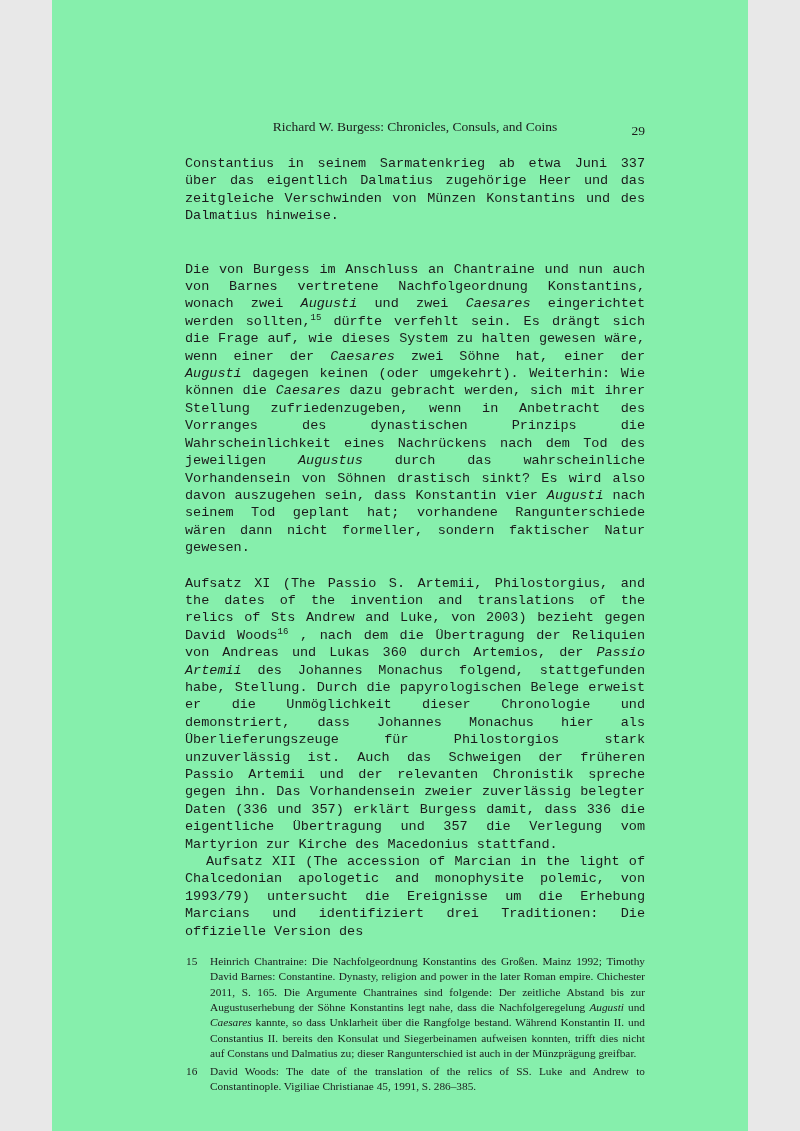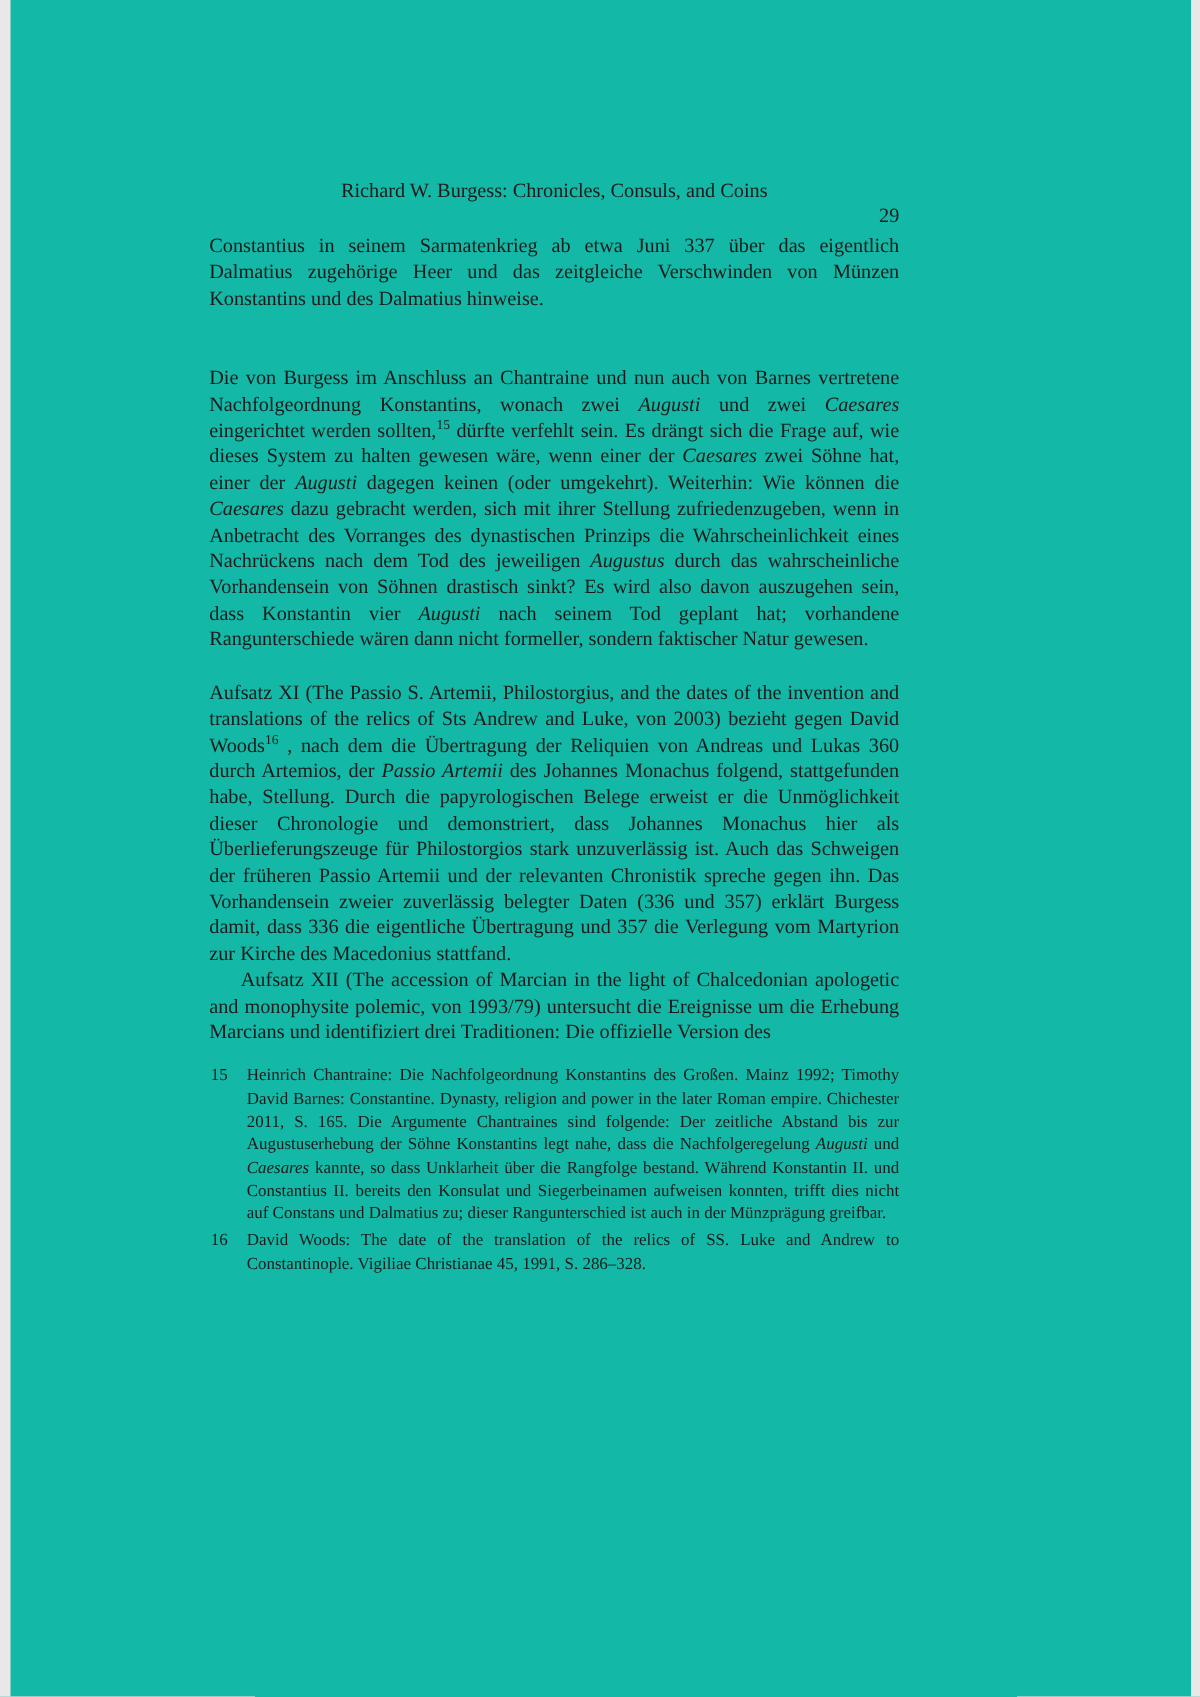--- a/index.html
+++ b/index.html
@@ -2,54 +2,55 @@
 <html><head>
 <meta charset="utf-8">
 <style>
   html, body {
     margin: 0;
     padding: 0;
     background: #e8e8e8;
   }
   .page {
     position: relative;
-    width: 787px;
+    width: 696px;
     height: 1131px;
     margin: 0 auto;
-    background: #14b8a6;
+    background: #86efac;
     color: #1b1b1b;
     font-family: "Liberation Serif", "DejaVu Serif", serif;
     overflow: hidden;
   }
   .content {
     position: absolute;
     left: 133px;
     top: 118px;
     width: 460px;
   }
   .running-head {
     position: relative;
     font-size: 13.5px;
     line-height: 17px;
     text-align: center;
     margin-bottom: 20px;
   }
   .running-head .page-number {
     position: absolute;
     right: 0;
-    top: 17px;
+    top: 4px;
     font-family: Liberation Serif, serif;
   }
   .main-text {
     font-size: 13.5px;
     line-height: 17.4px;
     text-align: justify;
   }
   .main-text p.para {
     margin: 0;
+    font-family: Liberation Mono, monospace;
   }
   .main-text p.para:nth-child(1) { margin-bottom: 16px; }
   .main-text p.para:nth-child(2) { margin-bottom: 18px; margin-top: 36px; }
   .main-text p.para.indent { text-indent: 21px; }
   .main-text em, .footnotes em { font-style: italic; }
   sup.fn-ref {
     font-size: 9px;
     line-height: 0;
     vertical-align: 5px;
     letter-spacing: 0;
@@ -86,17 +87,17 @@
 
     <p class="para"><span>Constantius in seinem Sarmatenkrieg ab etwa Juni 337 über das eigentlich Dalmatius zugehörige Heer und das zeitgleiche Verschwinden von Münzen Konstantins und des Dalmatius hinweise.</span></p>
         <p class="para"><span>Die von Burgess im Anschluss an Chantraine und nun auch von Barnes vertretene Nachfolgeordnung Konstantins, wonach zwei </span><em>Augusti</em><span> und zwei </span><em>Caesares</em><span> eingerichtet werden sollten,</span><sup class="fn-ref">15</sup><span> dürfte verfehlt sein. Es drängt sich die Frage auf, wie dieses System zu halten gewesen wäre, wenn einer der </span><em>Caesares</em><span> zwei Söhne hat, einer der </span><em>Augusti</em><span> dagegen keinen (oder umgekehrt). Weiterhin: Wie können die </span><em>Caesares</em><span> dazu gebracht werden, sich mit ihrer Stellung zufriedenzugeben, wenn in Anbetracht des Vorranges des dynastischen Prinzips die Wahrscheinlichkeit eines Nachrückens nach dem Tod des jeweiligen </span><em>Augustus</em><span> durch das wahrscheinliche Vorhandensein von Söhnen drastisch sinkt? Es wird also davon auszugehen sein, dass Konstantin vier </span><em>Augusti</em><span> nach seinem Tod geplant hat; vorhandene Rangunterschiede wären dann nicht formeller, sondern faktischer Natur gewesen.</span></p>
         <p class="para"><span>Aufsatz XI (The Passio S. Artemii, Philostorgius, and the dates of the invention and translations of the relics of Sts Andrew and Luke, von 2003) bezieht gegen David Woods</span><sup class="fn-ref">16</sup><span> , nach dem die Übertragung der Reliquien von Andreas und Lukas 360 durch Artemios, der </span><em>Passio Artemii</em><span> des Johannes Monachus folgend, stattgefunden habe, Stellung. Durch die papyrologischen Belege erweist er die Unmöglichkeit dieser Chronologie und demonstriert, dass Johannes Monachus hier als Überlieferungszeuge für Philostorgios stark unzuverlässig ist. Auch das Schweigen der früheren Passio Artemii und der relevanten Chronistik spreche gegen ihn. Das Vorhandensein zweier zuverlässig belegter Daten (336 und 357) erklärt Burgess damit, dass 336 die eigentliche Übertragung und 357 die Verlegung vom Martyrion zur Kirche des Macedonius stattfand.</span></p>
         <p class="para indent"><span>Aufsatz XII (The accession of Marcian in the light of Chalcedonian apologetic and monophysite polemic, von 1993/79) untersucht die Ereignisse um die Erhebung Marcians und identifiziert drei Traditionen: Die offizielle Version des</span></p>
       </div>
 
     <div class="footnotes">
 
     <div class="footnote"><span class="fn-num">15</span><span class="fn-text"><span>Heinrich Chantraine: Die Nachfolgeordnung Konstantins des Großen. Mainz 1992; Timothy David Barnes: Constantine. Dynasty, religion and power in the later Roman empire. Chichester 2011, S. 165. Die Argumente Chantraines sind folgende: Der zeitliche Abstand bis zur Augustuserhebung der Söhne Konstantins legt nahe, dass die Nachfolgeregelung </span><em>Augusti</em><span> und </span><em>Caesares</em><span> kannte, so dass Unklarheit über die Rangfolge bestand. Während Konstantin II. und Constantius II. bereits den Konsulat und Siegerbeinamen aufweisen konnten, trifft dies nicht auf Constans und Dalmatius zu; dieser Rangunterschied ist auch in der Münzprägung greifbar.</span></span></div>
-        <div class="footnote"><span class="fn-num">16</span><span class="fn-text"><span>David Woods: The date of the translation of the relics of SS. Luke and Andrew to Constantinople. Vigiliae Christianae 45, 1991, S. 286–328.</span></span></div>
+        <div class="footnote"><span class="fn-num">16</span><span class="fn-text"><span>David Woods: The date of the translation of the relics of SS. Luke and Andrew to Constantinople. Vigiliae Christianae 45, 1991, S. 286–385.</span></span></div>
       </div>
 
   </div>
 </div>
 
 </body></html>

